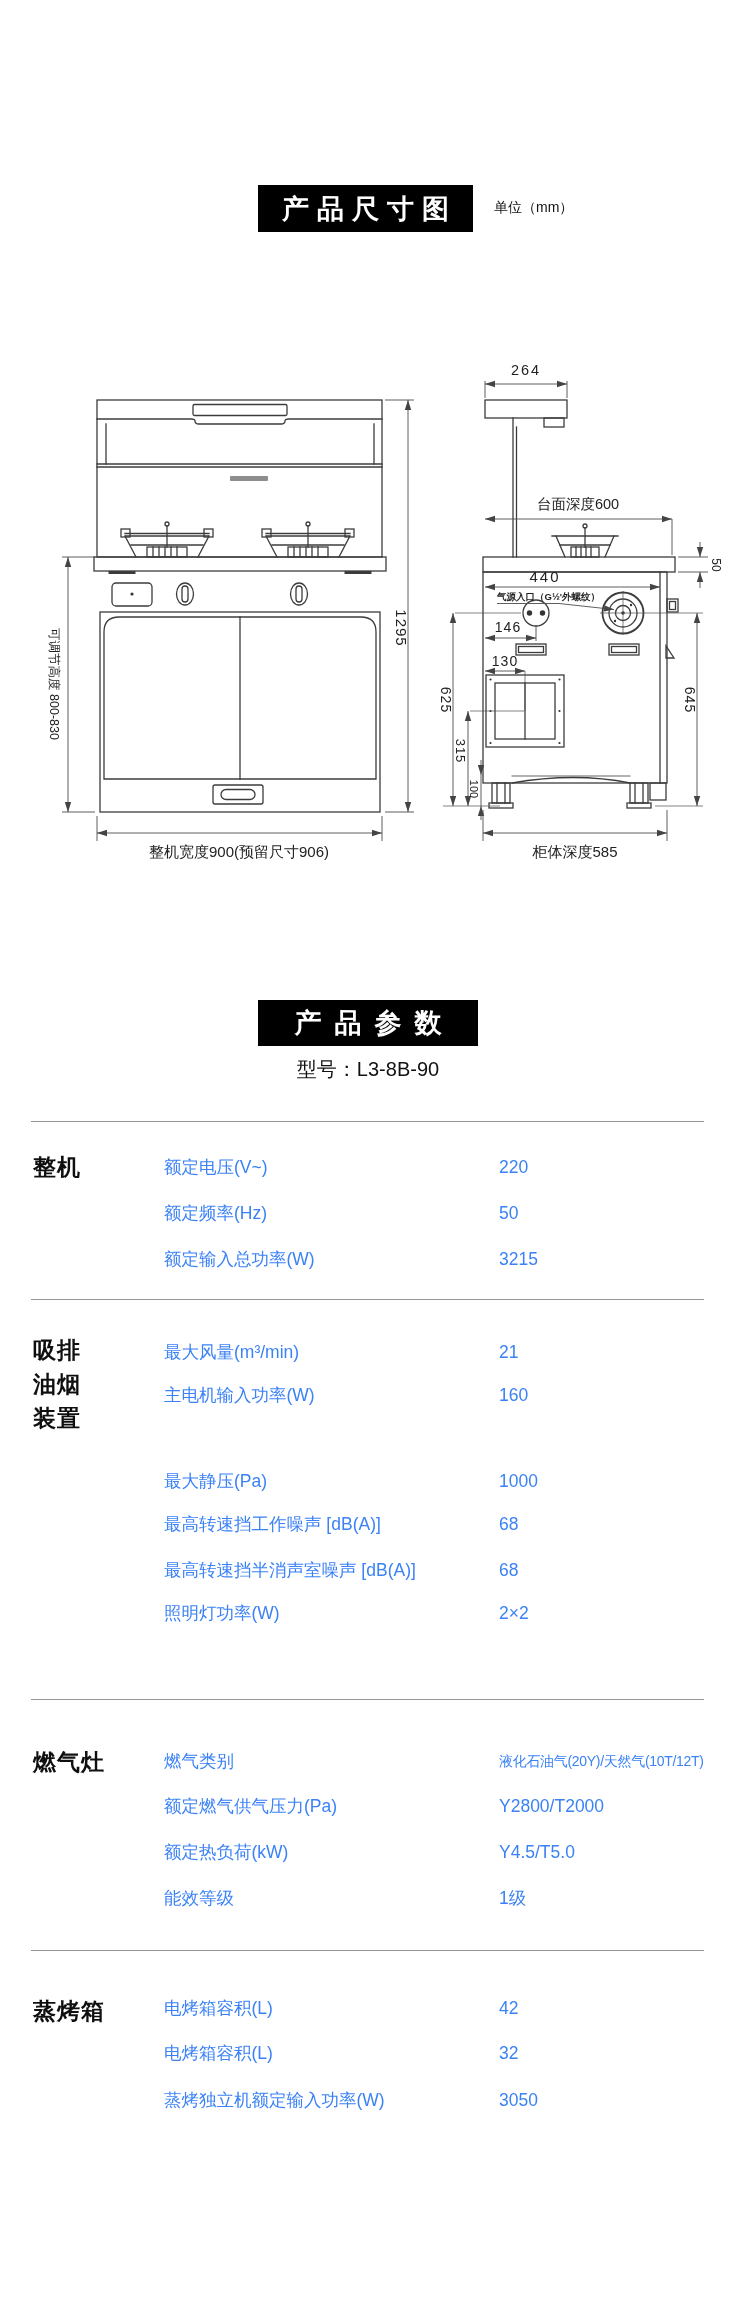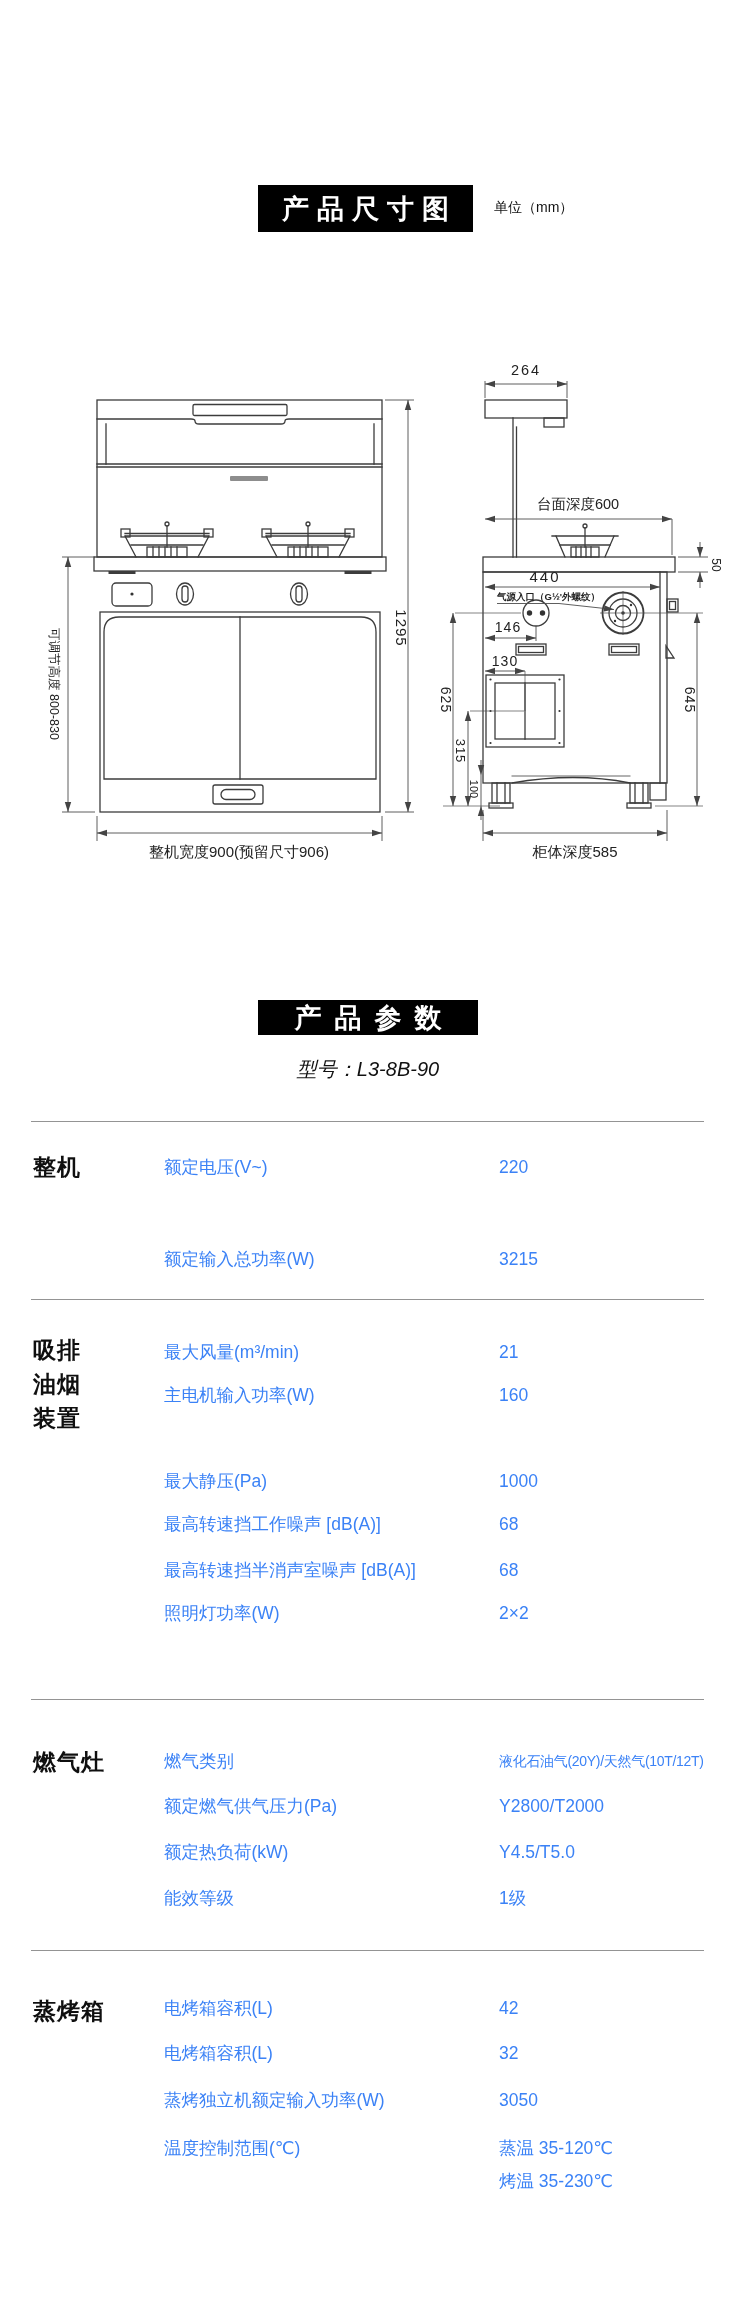--- a/index.html
+++ b/index.html
@@ -1,23 +1,23 @@
 <!DOCTYPE html>
 <html><head>
 <meta charset="utf-8">
 <style>
   html,body{margin:0;padding:0;background:#fff;}
   #page{position:relative;width:750px;height:2324px;background:#fff;overflow:hidden;
         font-family:"Liberation Sans","DejaVu Sans",sans-serif;color:#222;}
   .black-box{position:absolute;background:#000;color:#fff;display:flex;align-items:center;justify-content:center;
              font-weight:bold;}
   #dim-title{left:258px;top:185px;width:215px;height:47px;font-size:27px;letter-spacing:8px;text-indent:8px;}
-  #param-title{left:258px;top:1000px;width:220px;height:35px;font-size:27px;letter-spacing:13px;text-indent:13px;}
+  #param-title{left:258px;top:1000px;width:220px;height:46px;font-size:27px;letter-spacing:13px;text-indent:13px;}
   #unit-label{position:absolute;left:494px;top:199px;font-size:14px;color:#111;text-align:center;}
-  #model-line{position:absolute;left:238px;top:1056px;width:260px;text-align:center;font-size:20px;color:#111;font-style:italic;}
+  #model-line{position:absolute;left:238px;top:1056px;width:260px;text-align:center;font-size:20px;color:#111;}
   .divider{position:absolute;left:31px;width:673px;height:1px;background:#949494;}
   .glabel{position:absolute;left:33px;font-size:23px;font-weight:bold;color:#0f0f0f;line-height:34px;
           white-space:pre-line;letter-spacing:1px;}
   .prow{position:absolute;left:164px;width:545px;font-size:17.5px;color:#3b82f6;line-height:22px;}
   .prow .val{position:absolute;left:335px;top:0;white-space:nowrap;}
   .prow .val2{position:absolute;left:335px;top:33px;white-space:nowrap;}
   .prow .val.small{font-size:14px;letter-spacing:-0.3px;}
   svg text{font-family:"Liberation Sans","DejaVu Sans",sans-serif;fill:#222;}
 </style>
 </head>
@@ -229,20 +229,24 @@
   <div class="divider" style="top:1121px"></div>
   <div class="divider" style="top:1299px"></div>
   <div class="divider" style="top:1699px"></div>
   <div class="divider" style="top:1950px"></div>
 
   <div class="glabel" style="top:1150px">整机</div>
   <div class="prow" style="top:1156px">
     <span>额定电压(V~)</span>
     <span class="val">220</span>
   </div>
+  <div class="prow" style="top:1202px">
+    <span>额定频率(Hz)</span>
+    <span class="val">50</span>
+  </div>
   <div class="prow" style="top:1248px">
     <span>额定输入总功率(W)</span>
     <span class="val">3215</span>
   </div>
 
   <div class="glabel" style="top:1333px">吸排
 油烟
 装置</div>
   <div class="prow" style="top:1341px">
     <span>最大风量(m³/min)</span>
@@ -293,19 +297,14 @@
     <span class="val">42</span>
   </div>
   <div class="prow" style="top:2042px">
     <span>电烤箱容积(L)</span>
     <span class="val">32</span>
   </div>
   <div class="prow" style="top:2089px">
     <span>蒸烤独立机额定输入功率(W)</span>
     <span class="val">3050</span>
   </div>
-  <div class="prow" style="top:2137px">
-    <span>温度控制范围(℃)</span>
-    <span class="val">蒸温 35-120℃</span>
-    <span class="val2">烤温 35-230℃</span>
-  </div>
 
 </div>
 
 </body></html>

